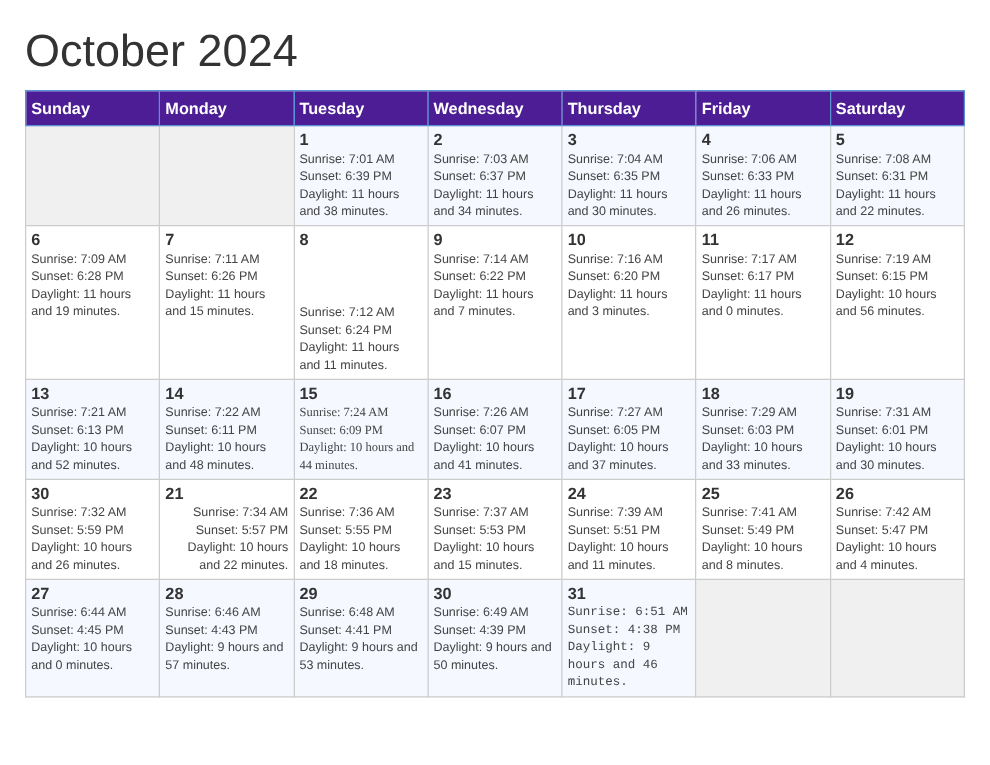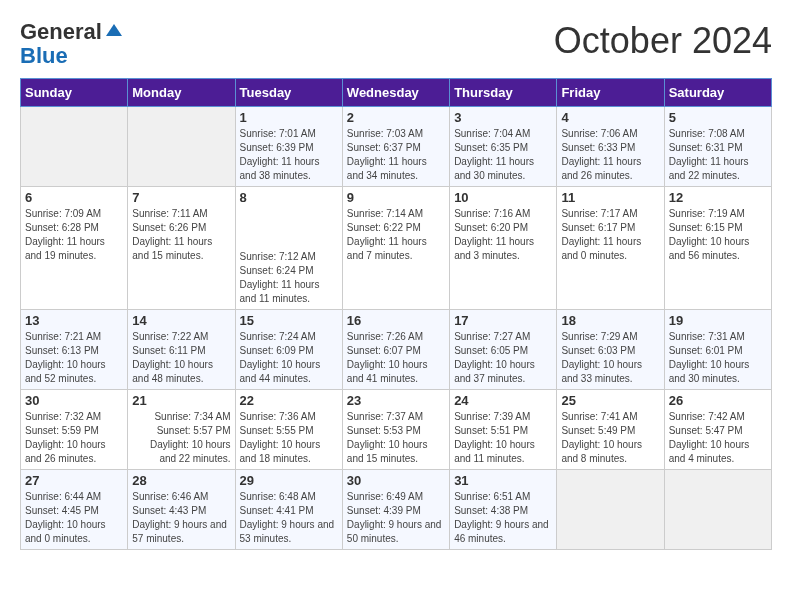--- a/index.html
+++ b/index.html
@@ -74,31 +74,20 @@
       line-height: 1.4;
     }
     .empty-cell {
       background: #f0f0f0 !important;
     }
   </style>
 </head>
 <body>
 
 <div class="header">
-  <div class="logo">
-    <div style="display:flex;flex-direction:column;line-height:1.1;">
-      <div style="display:flex;align-items:center;">
-        <span style="font-size:22px;font-weight:bold;color:#333;">General</span>
-        <svg width="18" height="18" viewBox="0 0 18 18" style="margin-left:2px;margin-top:-2px;">
-          <polygon points="2,14 10,2 18,14" fill="#1a6db5"></polygon>
-        </svg>
-      </div>
-      <span style="font-size:22px;font-weight:bold;color:#1a6db5;">Blue</span>
-    </div>
-  </div>
   <div class="title-block">
     <div class="month-title">October 2024</div>
   </div>
 </div>
 
 <table>
   <thead>
     <tr>
     <th>Sunday</th>
         <th>Monday</th>
@@ -196,21 +185,21 @@
 Daylight: 10 hours and 52 minutes.</div>
         </td>
         <td>
           <span class="day-number">14</span>
           <div class="day-info" style="white-space: pre-line;">Sunrise: 7:22 AM
 Sunset: 6:11 PM
 Daylight: 10 hours and 48 minutes.</div>
         </td>
         <td>
           <span class="day-number">15</span>
-          <div class="day-info" style="white-space: pre-line;">Sunrise: 7:24 AM
+          <div class="day-info" style="white-space: pre-line; font-family: Liberation Serif, serif;">Sunrise: 7:24 AM
 Sunset: 6:09 PM
 Daylight: 10 hours and 44 minutes.</div>
         </td>
         <td>
           <span class="day-number">16</span>
           <div class="day-info" style="white-space: pre-line;">Sunrise: 7:26 AM
 Sunset: 6:07 PM
 Daylight: 10 hours and 41 minutes.</div>
         </td>
         <td>
@@ -296,21 +285,21 @@
 Daylight: 9 hours and 53 minutes.</div>
         </td>
         <td>
           <span class="day-number">30</span>
           <div class="day-info" style="white-space: pre-line;">Sunrise: 6:49 AM
 Sunset: 4:39 PM
 Daylight: 9 hours and 50 minutes.</div>
         </td>
         <td>
           <span class="day-number">31</span>
-          <div class="day-info" style="white-space: pre-line;">Sunrise: 6:51 AM
+          <div class="day-info" style="white-space: pre-line; font-family: Liberation Mono, monospace;">Sunrise: 6:51 AM
 Sunset: 4:38 PM
 Daylight: 9 hours and 46 minutes.</div>
         </td>
         <td class="empty-cell"></td>
         <td class="empty-cell"></td>
       </tr>
     </tbody>
 </table>
 
 </body></html>

